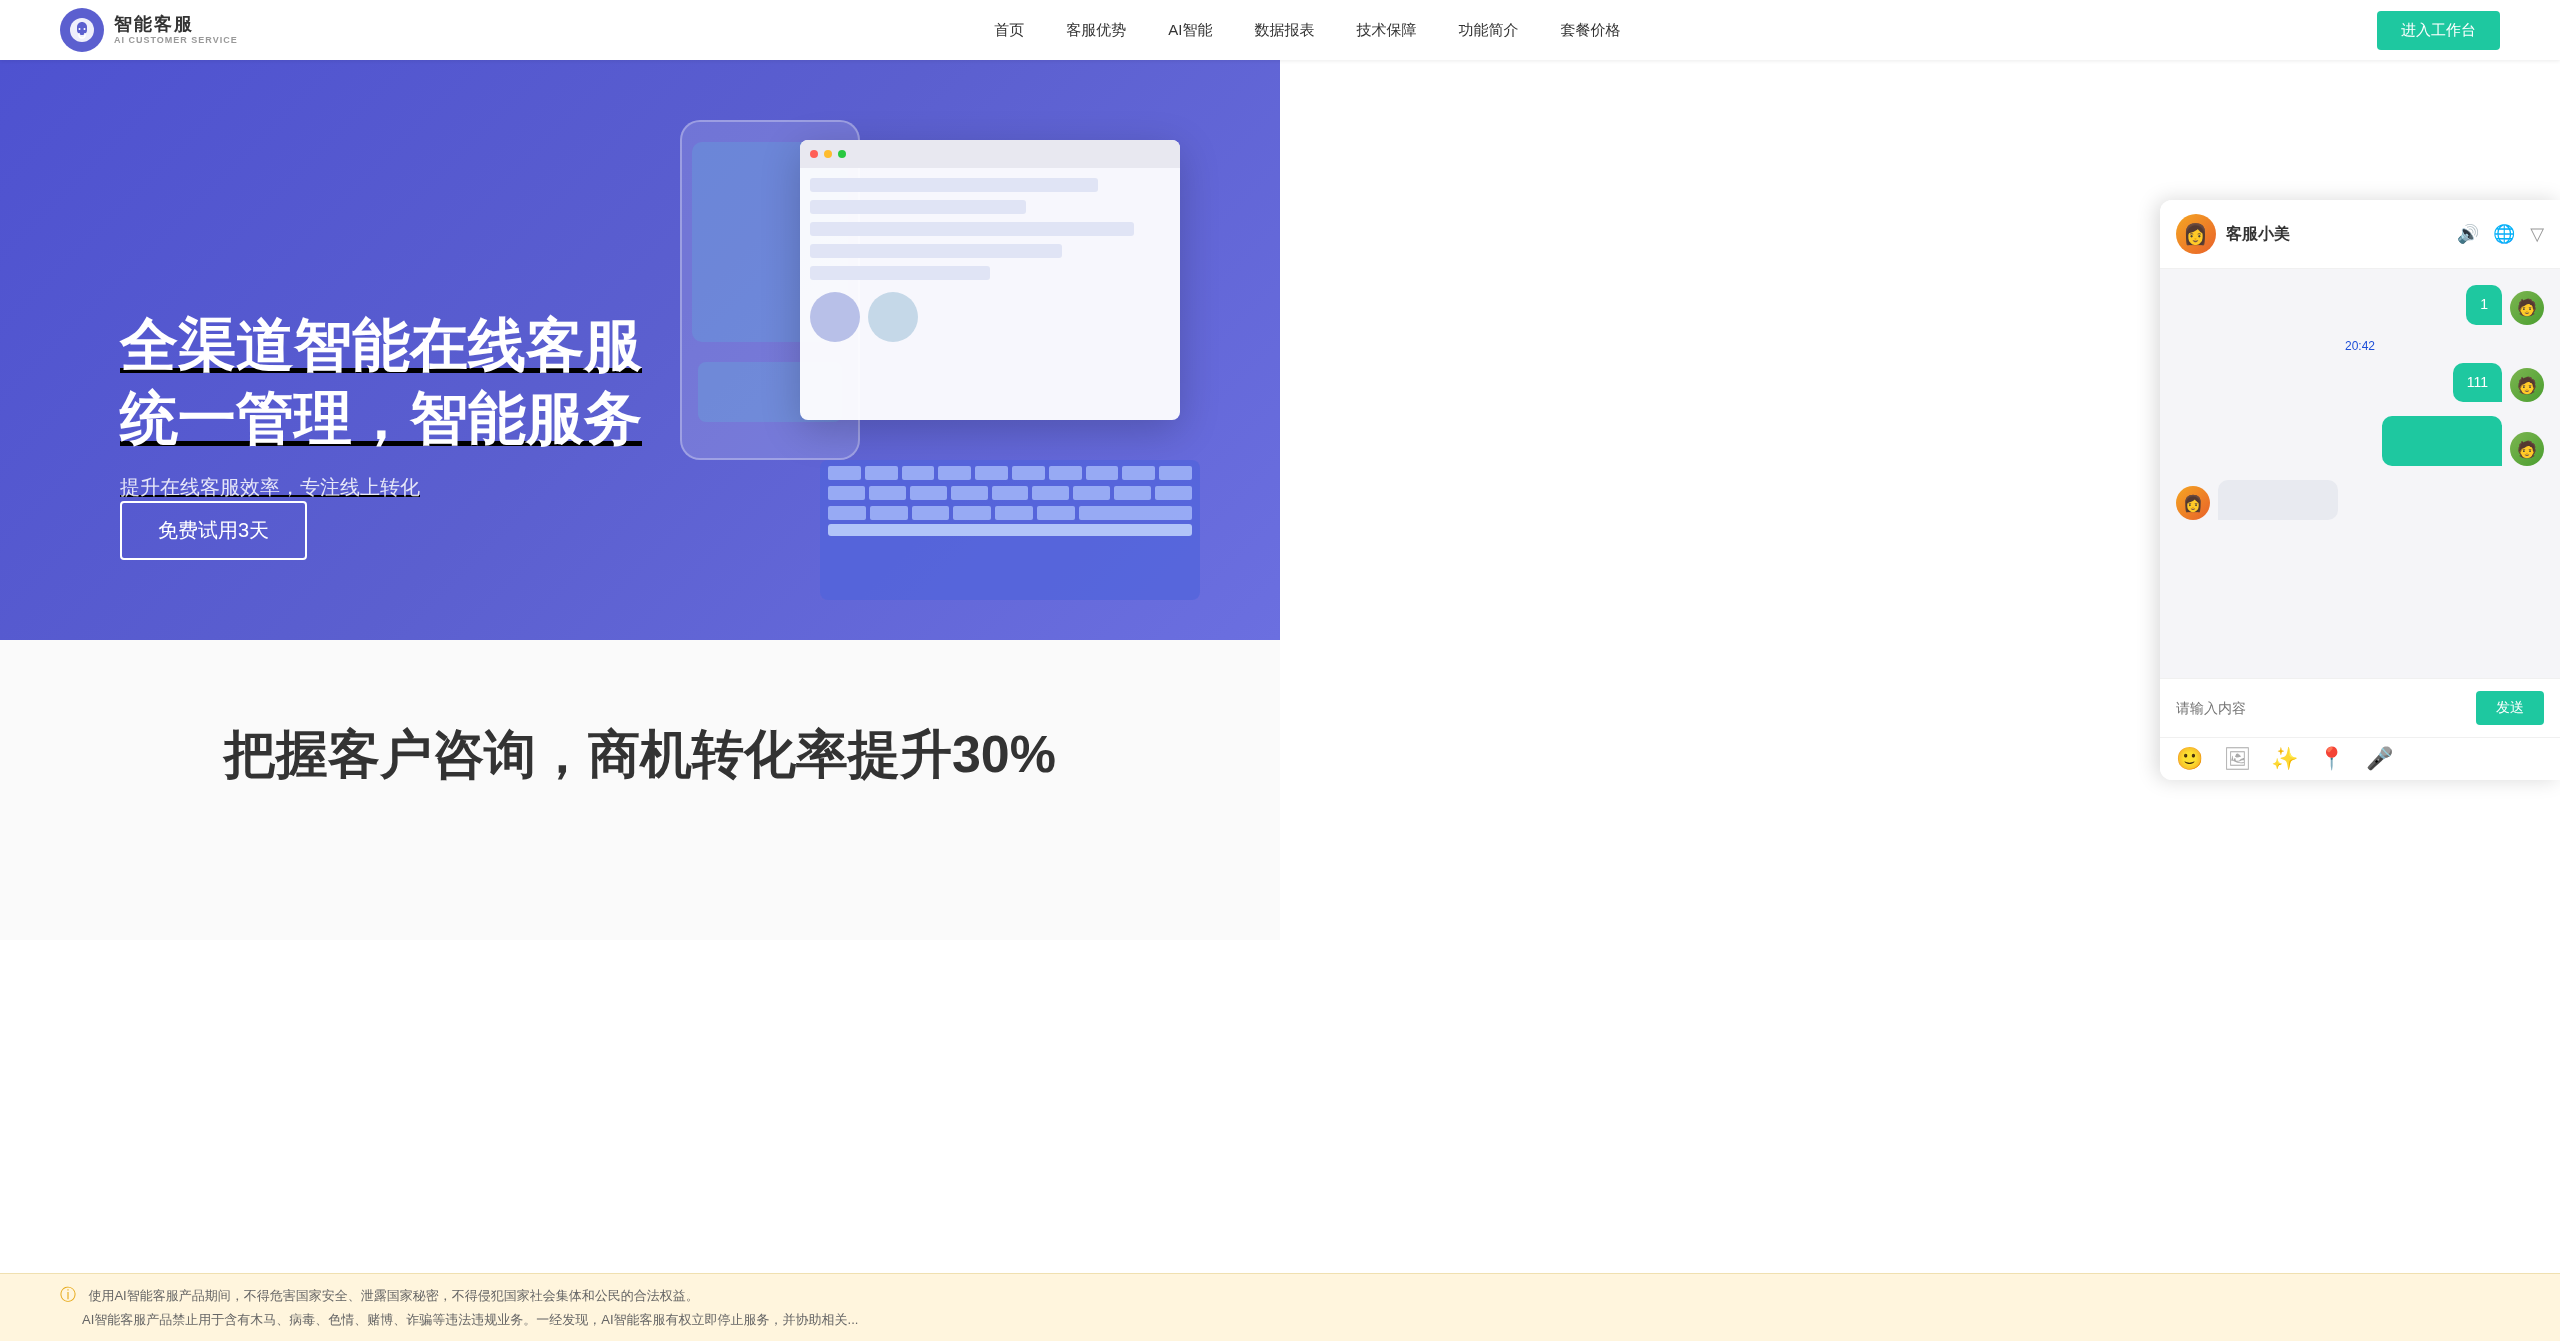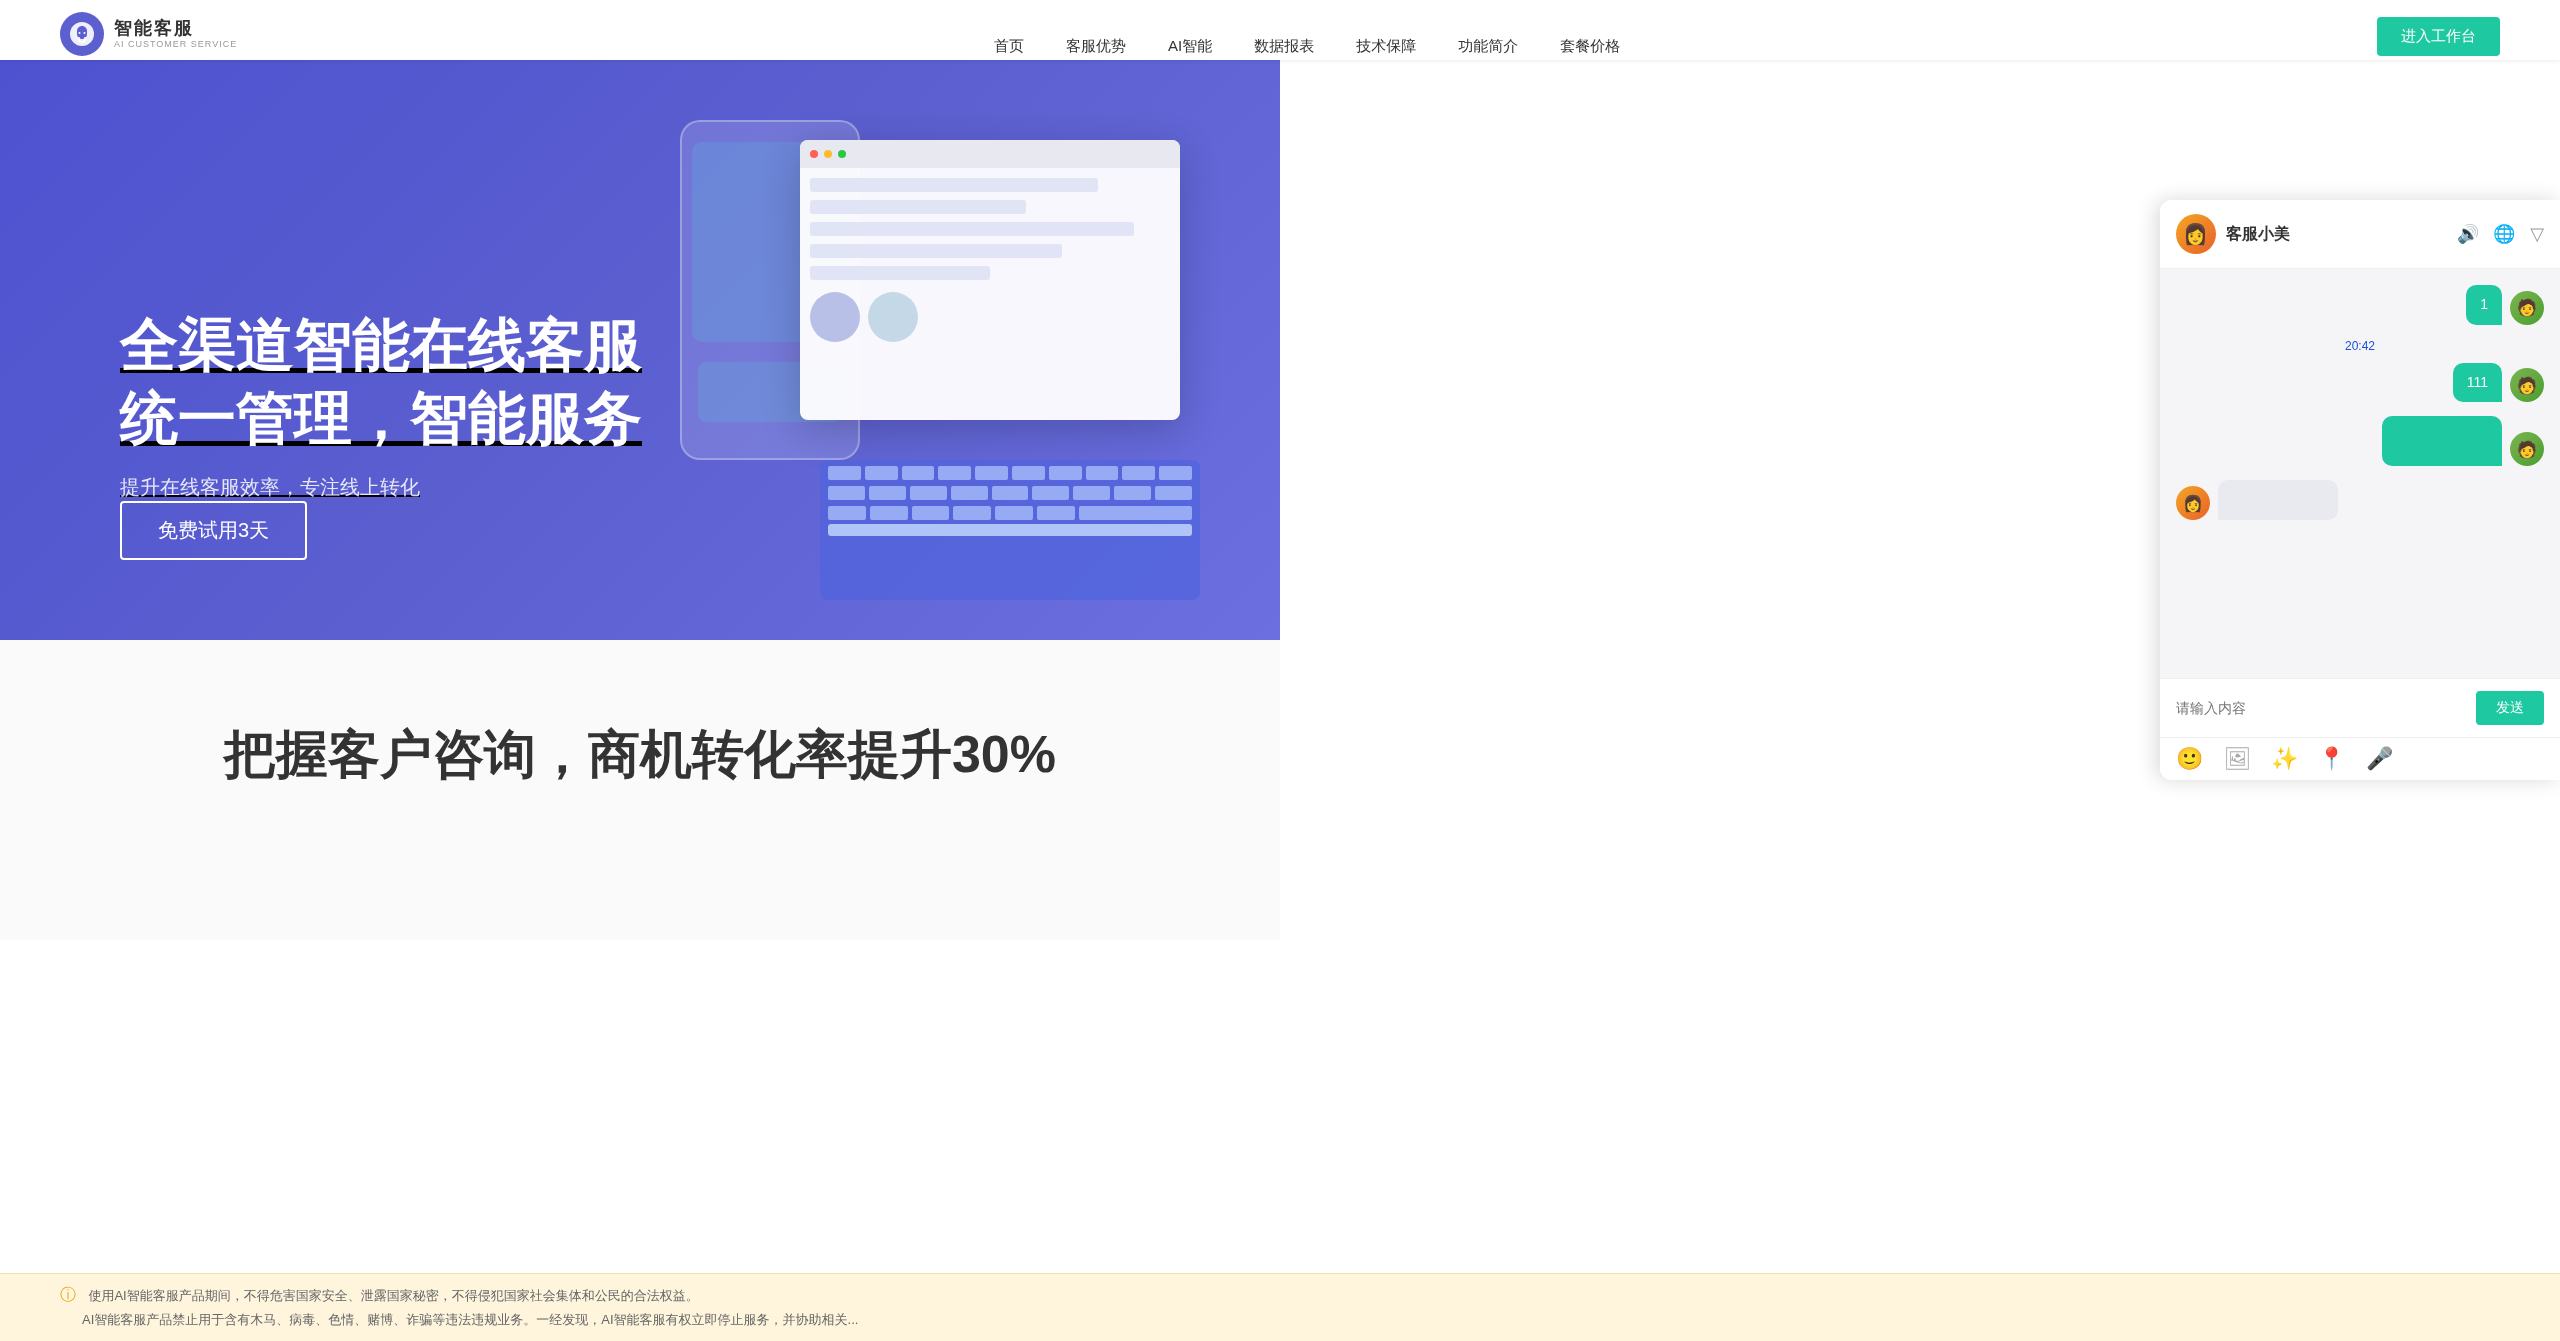--- a/index.html
+++ b/index.html
@@ -2,33 +2,33 @@
 <html><head>
   <meta charset="utf-8">
   <style>
     * { margin: 0; padding: 0; box-sizing: border-box; }
     body { font-family: 'Microsoft YaHei', 'PingFang SC', sans-serif; width: 1280px; overflow-x: hidden; background: #fff; }
 
     
     .navbar {
       position: fixed; top: 0; left: 0; right: 0; z-index: 100;
       background: rgba(255,255,255,0.97);
-      display: flex; align-items: flex-end; justify-content: space-between;
-      padding: 4px 60px; height: 60px;
+      display: flex; align-items: center; justify-content: space-between;
+      padding: 12px 60px; height: 60px;
       box-shadow: 0 1px 4px rgba(0,0,0,0.08);
     }
     .logo-area { display: flex; align-items: center; gap: 10px; }
     .logo-circle {
       width: 44px; height: 44px; border-radius: 50%;
       background: #5b5fcf; display: flex; align-items: center; justify-content: center;
     }
     .logo-circle svg { width: 26px; height: 26px; }
     .logo-text { display: flex; flex-direction: column; line-height: 1.2; }
     .logo-title { font-size: 18px; font-weight: 700; color: #333; letter-spacing: 2px; }
-    .logo-subtitle { font-size: 9px; color: #999; letter-spacing: 1px; }
+    .logo-subtitle { font-size: 9px; color: #999; letter-spacing: 1px; font-weight: bold; }
     .nav-links { display: flex; gap: 42px; }
     .nav-link { font-size: 15px; color: #333; text-decoration: none; cursor: pointer; }
     .nav-btn {
       background: #1ec8a0; color: #fff; border: none; border-radius: 4px;
       padding: 10px 24px; font-size: 15px; cursor: pointer; font-weight: 500;
     }
 
     
     .hero {
       margin-top: 60px;

